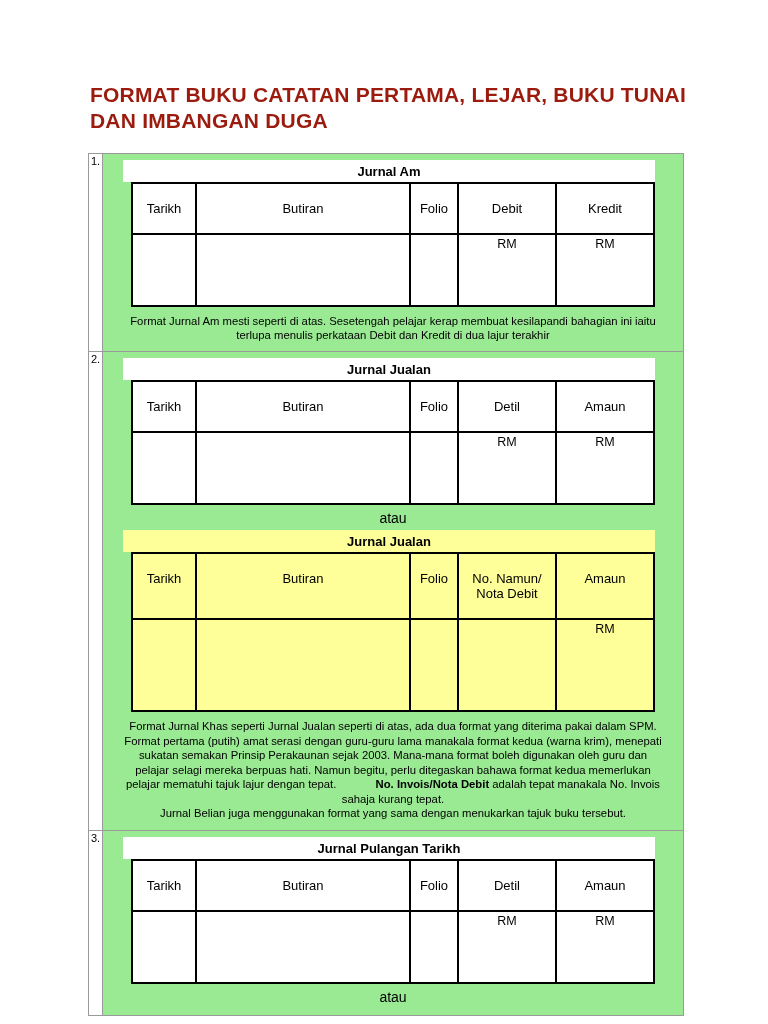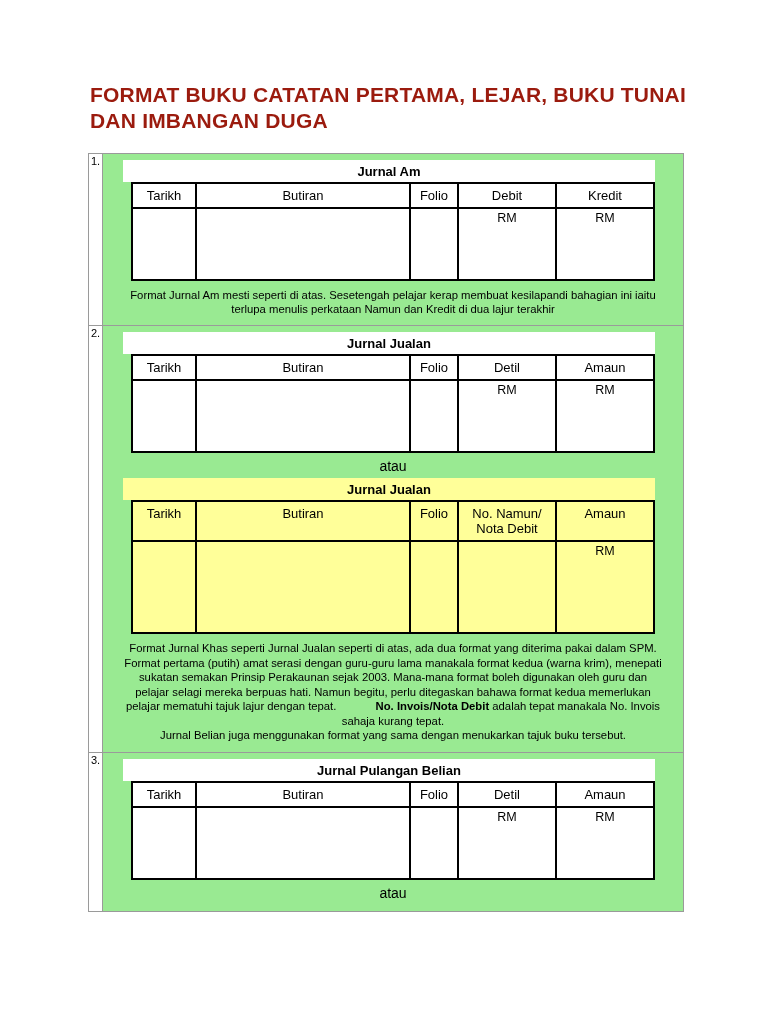--- a/index.html
+++ b/index.html
@@ -84,21 +84,21 @@
   table.jt th, table.jt td {
     border: 2px solid #000000;
     font-size: 12.5px;
     text-align: center;
     vertical-align: top;
     padding: 2px 1px;
   }
   table.jt th {
     font-weight: normal;
     font-size: 13px;
-    padding: 4px 1px;
+    padding: 17px 1px;
   }
   .c-tarikh { width: 60px; }
   .c-butiran { width: auto; }
   .c-folio { width: 44px; }
   .c-debit { width: 94px; }
   .c-kredit { width: 94px; }
   .rm-row td { height: 66px; font-size: 12.5px; }
   .rm-row.tall td { height: 86px; }
   .note {
     font-size: 11.3px;
@@ -138,21 +138,21 @@
           </tr>
           <tr class="rm-row">
             <td></td>
             <td></td>
             <td></td>
             <td>RM</td>
             <td>RM</td>
           </tr>
         </tbody>
           </table>
-        <div class="note">Format Jurnal Am mesti seperti di atas. Sesetengah pelajar kerap membuat kesilapandi bahagian ini iaitu terlupa menulis perkataan Namun dan Kredit di dua lajur terakhir</div>
+        <div class="note">Format Jurnal Am mesti seperti di atas. Sesetengah pelajar kerap membuat kesilapandi bahagian ini iaitu terlupa menulis perkataan Debit dan Kredit di dua lajur terakhir</div>
       </div>
     </div>
 
     <div class="row">
       <div class="num-cell">2.</div>
       <div class="content-cell">
         <div class="jtitle">Jurnal Jualan</div>
         <table class="jt">
           <tbody>
               <tr>
@@ -191,21 +191,21 @@
           </tr>
         </tbody>
           </table>
         <div class="note"><span>Format Jurnal Khas seperti Jurnal Jualan seperti di atas, ada dua format yang diterima pakai dalam SPM. Format pertama (putih) amat serasi dengan guru-guru lama manakala format kedua (warna krim), menepati sukatan semakan Prinsip Perakaunan sejak 2003. Mana-mana format boleh digunakan oleh guru dan pelajar selagi mereka berpuas hati. Namun begitu, perlu ditegaskan bahawa format kedua memerlukan pelajar mematuhi tajuk lajur dengan tepat. </span><b>No. Invois/Nota Debit</b><span> adalah tepat manakala No. Invois sahaja kurang tepat.</span><br><span>Jurnal Belian juga menggunakan format yang sama dengan menukarkan tajuk buku tersebut.</span></div>
       </div>
     </div>
 
     <div class="row">
       <div class="num-cell">3.</div>
       <div class="content-cell">
-        <div class="jtitle">Jurnal Pulangan Belian</div>
+        <div class="jtitle">Jurnal Pulangan Tarikh</div>
         <table class="jt">
           <tbody>
               <tr>
             <th class="c-tarikh">Tarikh</th>
             <th class="c-butiran">Butiran</th>
             <th class="c-folio">Folio</th>
             <th class="c-debit">Detil</th>
             <th class="c-kredit">Amaun</th>
           </tr>
           <tr class="rm-row">

